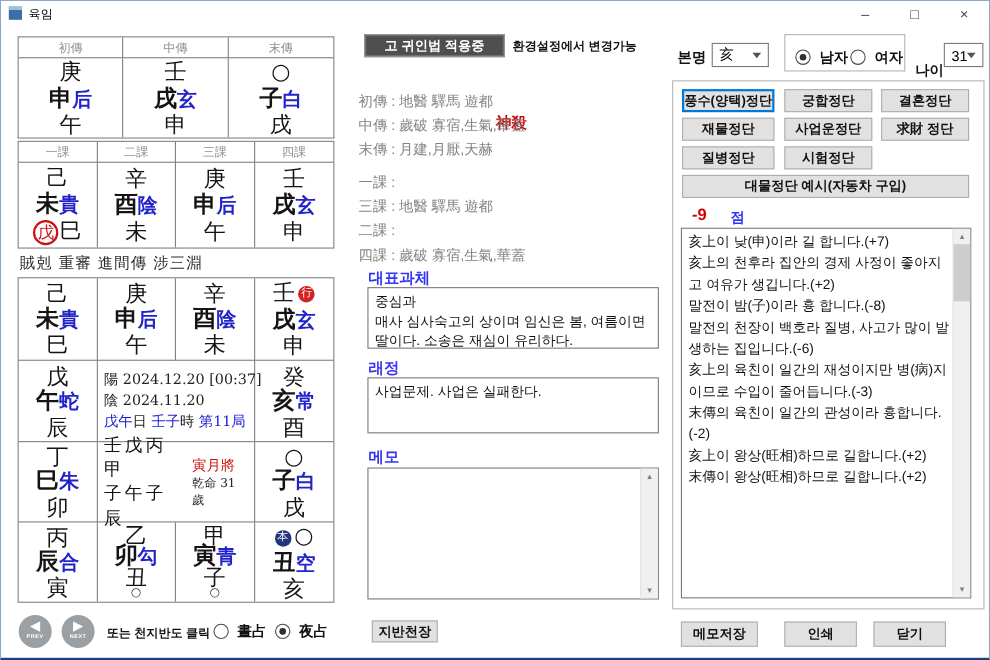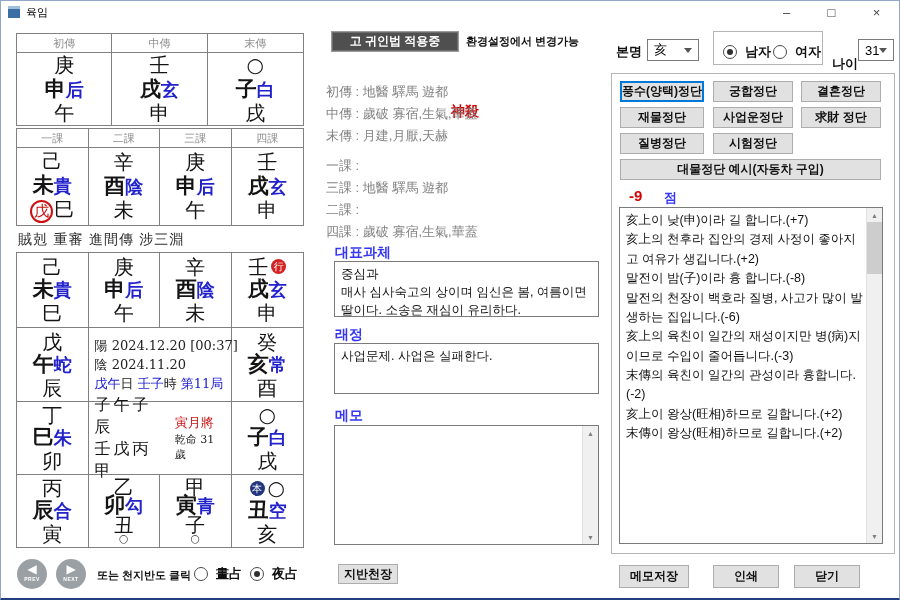--- a/index.html
+++ b/index.html
@@ -190,22 +190,22 @@
       <div class="l3">酉</div>
     </div>
 
     <div class="bcell">
       <div class="l1">丁</div>
       <div class="l2"><span class="br">巳</span><span class="gen">朱</span></div>
       <div class="l3">卯</div>
     </div>
     <div class="ctr" style="grid-column:2/4;flex-direction:row;align-items:center;gap:10px;">
       <div>
+        <div class="stack">壬戊丙甲</div>
         <div class="stack">子午子辰</div>
-        <div class="stack">壬戊丙甲</div>
       </div>
       <div>
         <div class="redtxt">寅月將</div>
         <div class="lifetxt">乾命  31 歲</div>
       </div>
     </div>
     <div class="bcell no-r">
       <div class="l1">○</div>
       <div class="l2"><span class="br">子</span><span class="gen">白</span></div>
       <div class="l3">戌</div>

